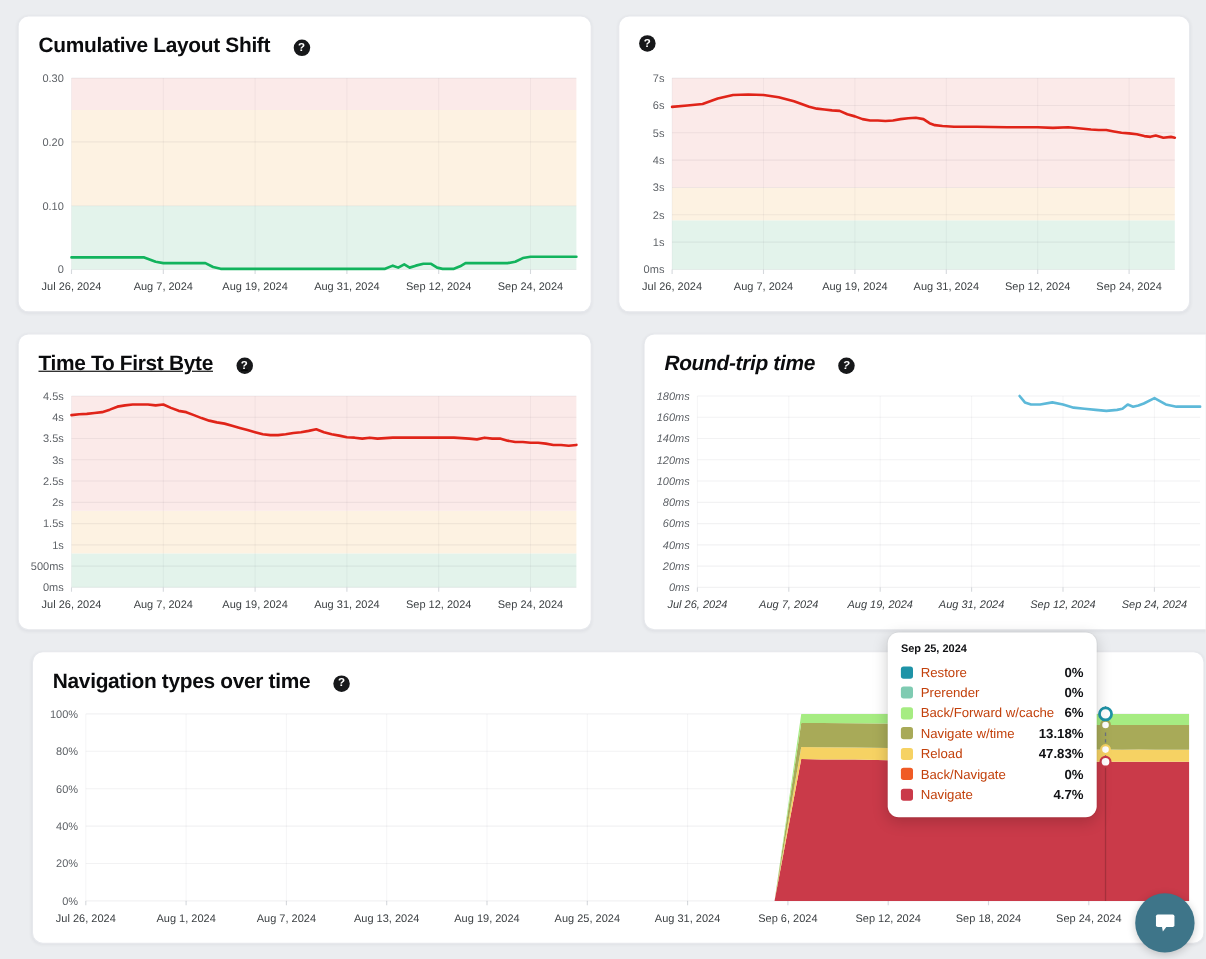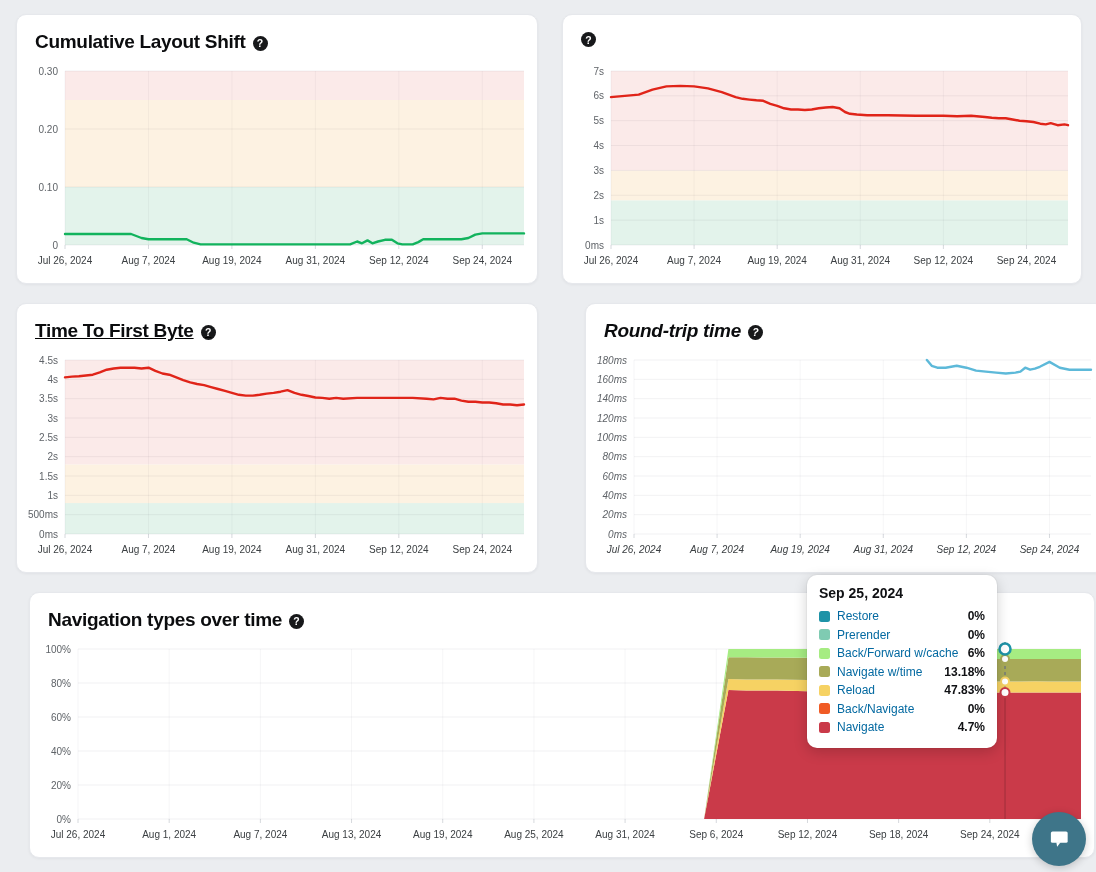--- a/index.html
+++ b/index.html
@@ -9,41 +9,41 @@
   }
   .card{
     position:absolute;background:#fff;border:1px solid #e6e8ec;border-radius:10px;
     box-shadow:0 1px 3px rgba(16,24,40,.05);box-sizing:border-box;
   }
   #card-cls {left:16px; top:14px; width:522px; height:270px;}
   #card-fcp {left:562px;top:14px; width:520px; height:270px;}
   #card-ttfb{left:16px; top:303px;width:522px; height:270px;text-decoration:underline;}
   #card-rtt {left:585px;top:303px;width:520px; height:270px;font-style:italic;}
   #card-nav {left:29px; top:592px;width:1066px;height:266px;}
-  .card-head{display:flex;align-items:center;gap:7px;padding:15px 7px 0 18px;}
+  .card-head{display:flex;align-items:center;gap:21px;padding:15px 7px 0 18px;}
   .card-title{margin:0;font-size:19px;line-height:24px;font-weight:700;color:#0b0c0e;letter-spacing:-0.3px;}
   .help-icon{
     width:15px;height:15px;border-radius:50%;background:#17181a;color:#fff;
     display:inline-flex;align-items:center;justify-content:center;
     font-size:10.5px;font-weight:700;margin-top:2px;cursor:pointer;flex:0 0 auto;
   }
   .chart-host{position:absolute;left:0;right:0;top:46px;bottom:10px;}
   .chart-host svg{display:block;width:100%;height:100%;}
   svg text{font-family:"Liberation Sans",sans-serif;}
   svg text.yl{font-size:10px;fill:#5f6368;}
   svg text.xl{font-size:10px;fill:#3c4043;}
   .tooltip{
     position:absolute;left:807px;top:575px;width:190px;z-index:20;
     background:#fff;border-radius:10px;box-shadow:0 4px 14px rgba(0,0,0,.18),0 0 0 1px rgba(0,0,0,.03);
     padding:10px 12px 11px 12px;box-sizing:border-box;
   }
-  .tt-title{font-size:14px;font-weight:700;color:#101114;margin-bottom:6px;}
+  .tt-title{font-size:10px;font-weight:700;color:#101114;margin-bottom:6px;}
   .tt-row{display:flex;align-items:center;height:18.5px;}
   .tt-chip{width:11px;height:11px;border-radius:2.5px;margin-right:7px;flex:0 0 auto;}
-  .tt-label{font-size:12px;color:#0369a1;white-space:nowrap;}
+  .tt-label{font-size:12px;color:#c2410c;white-space:nowrap;}
   .tt-value{margin-left:auto;font-size:12px;font-weight:700;color:#101114;white-space:nowrap;padding-left:4px;}
   .chat-fab{
     position:absolute;left:1032px;top:812px;width:54px;height:54px;border:none;
     border-radius:50%;background:#3e7589;cursor:pointer;z-index:30;
     display:flex;align-items:center;justify-content:center;
     box-shadow:0 2px 8px rgba(0,0,0,.2);padding:0;
   }
 </style>
 </head>
 <body>

